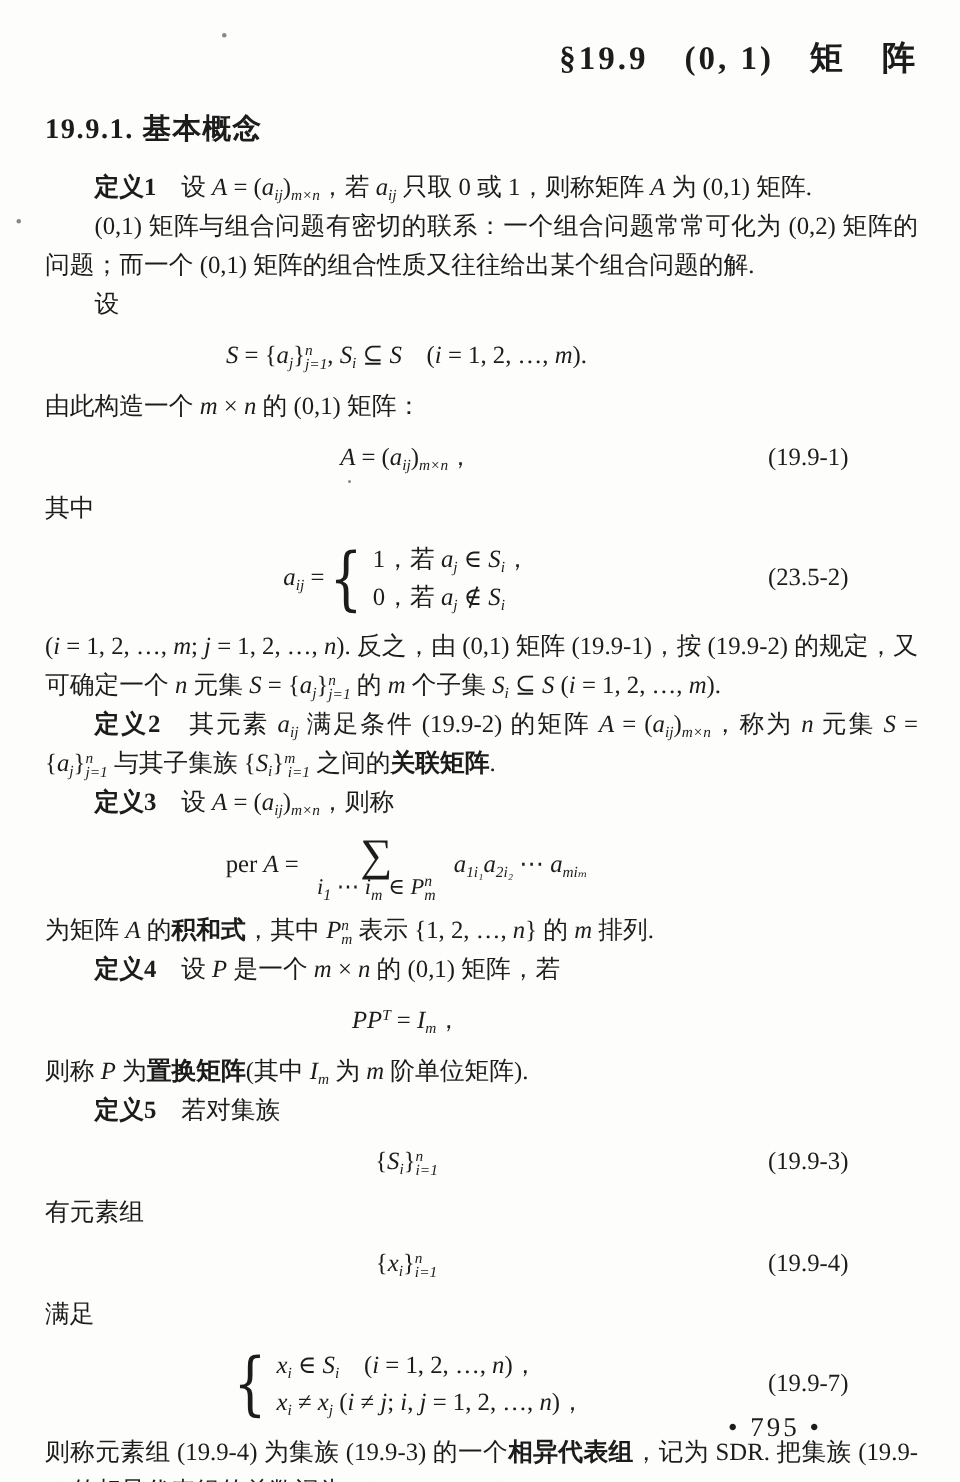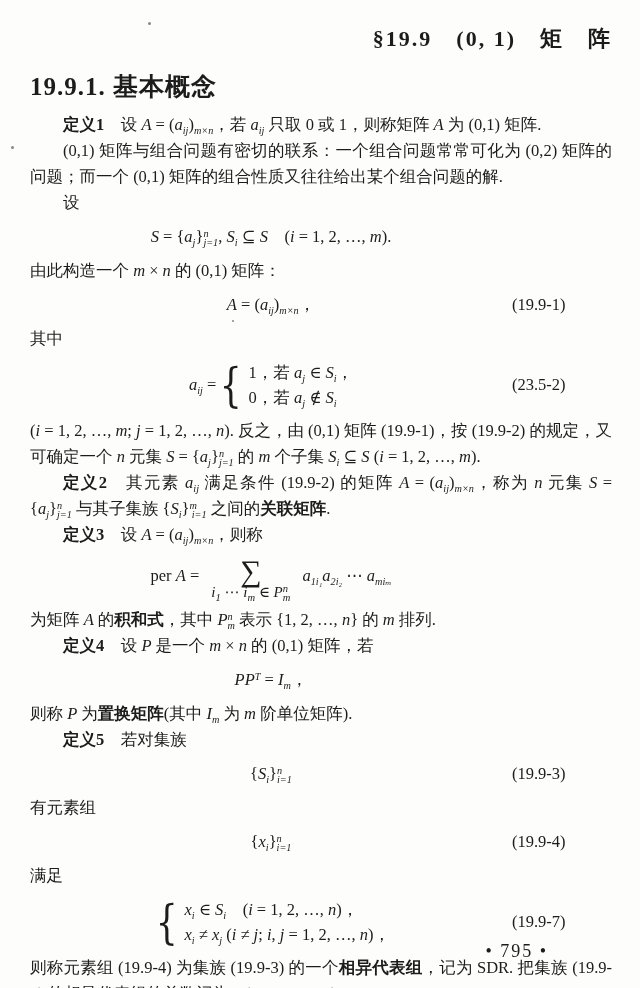--- a/index.html
+++ b/index.html
@@ -18,21 +18,21 @@
   .title {
     margin: 0 0 20px 0;
     text-align: right;
     font-size: 22px;
     font-weight: bold;
     letter-spacing: 2px;
     line-height: 30px;
   }
   .subsection {
     margin: 0 0 12px 0;
-    font-size: 25px;
+    font-size: 19px;
     font-weight: bold;
     letter-spacing: 1px;
     line-height: 26px;
   }
   p.para { margin: 0; text-align: justify; }
   p.indent { text-indent: 2em; }
   .m { font-style: italic; }
   .b { font-weight: bold; }
   sub, sup { font-style: italic; font-size: 0.62em; line-height: 0; }
   sub { vertical-align: -0.35em; }

